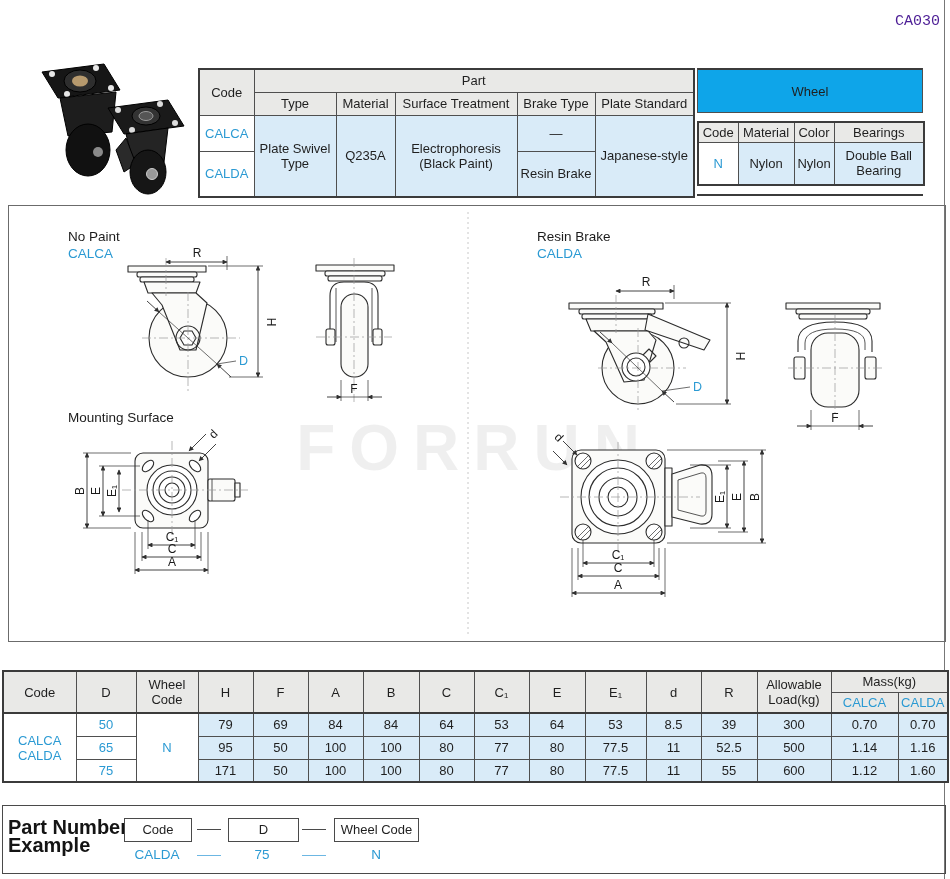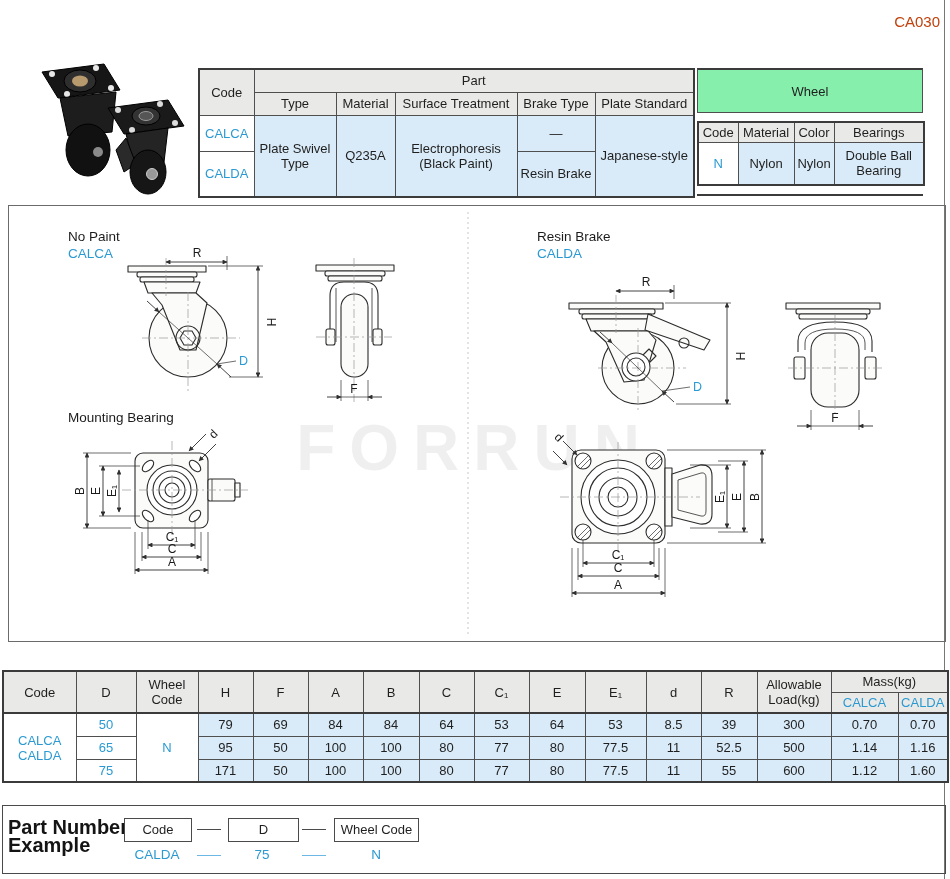--- a/index.html
+++ b/index.html
@@ -8,30 +8,30 @@
   .abs{position:absolute;}
   
   table{border-collapse:collapse;table-layout:fixed;}
   .spec,.dimtbl{border:2px solid #3b3b3b;}
   .spec td,.spec th,.dimtbl td,.dimtbl th{
       border:1px solid #4f4f4f;font-size:13px;font-weight:normal;
       text-align:center;vertical-align:middle;padding:1px 2px;line-height:15px;}
   .hdr{background:#e9e9e7;}
   .cblu{background:#d9ebf8;}
   .blu{color:#2b9ad3;}
-  .wheelhead{background:#86efac;border:1px solid #4f4f4f;border-top:2px solid #3b3b3b;
+  .wheelhead{background:#0ea5e9;border:1px solid #4f4f4f;border-top:2px solid #3b3b3b;
       display:flex;align-items:center;justify-content:center;font-size:13px;}
   .dimtbl tbody tr td{border-top-width:1px;margin-left:44px;}
   .dimtbl tbody tr:first-child td{border-top:2px solid #3b3b3b;}
   
   .diagbox{left:8px;top:205px;width:936px;height:435px;border:1px solid #6b6b6b;}
   .dlabel{font-size:13.5px;color:#1c1c1c;}
   .dcode{font-size:13.5px;color:#2b9ad3;}
   .pageborder{left:944px;top:0;width:0;height:879px;border-left:1px solid #777;}
-  .doccode{left:840px;top:13px;width:100px;text-align:right;font-size:15px;color:#c2410c;}
+  .doccode{left:840px;top:13px;width:100px;text-align:right;font-size:15px;color:#4c1d95;font-family:Liberation Mono, monospace;}
   
   .pnbox{left:2px;top:805px;width:942px;height:67px;border:1.5px solid #4a4a4a;}
   .pnlabel{left:8px;top:818px;font-size:20px;font-weight:bold;color:#141414;line-height:18px;}
   .pn-small-box{border:1px solid #4a4a4a;height:22px;line-height:22px;text-align:center;
       font-size:13px;background:#fff;}
   .dashline{border-top:1.5px solid #4a4a4a;height:0;width:24px;}
   .dashblue{border-top:1.5px solid #6cb7e3;height:0;width:24px;}
   .pnval{font-size:13.5px;color:#2b9ad3;text-align:center;}
   
   .out{fill:none;stroke:#2c2c2c;stroke-width:1.1;stroke-linejoin:round;}
@@ -343,21 +343,21 @@
     <line class="ext" x1="665" y1="548" x2="665" y2="597"></line>
     <line class="dim" x1="572" y1="593" x2="665" y2="593" marker-start="url(#ar)" marker-end="url(#ar)"></line>
     <text class="dt" x="618" y="589" text-anchor="middle">A</text>
   </g>
 </svg>
 
 <div class="abs dlabel" style="left:68px;top:229px;">No Paint</div>
 <div class="abs dcode" style="left:68px;top:246px;">CALCA</div>
 <div class="abs dlabel" style="left:537px;top:229px;">Resin Brake</div>
 <div class="abs dcode" style="left:537px;top:246px;">CALDA</div>
-<div class="abs dlabel" style="left:68px;top:410px;">Mounting Bearing</div>
+<div class="abs dlabel" style="left:68px;top:410px;">Mounting Surface</div>
 
 <table class="dimtbl abs" style="left:2px;top:670px;width:945px;">
   <colgroup>
     <col style="width:73px">
       <col style="width:60px">
       <col style="width:62px">
       <col style="width:55px">
     <col style="width:55px">
       <col style="width:55px">
       <col style="width:56px">

